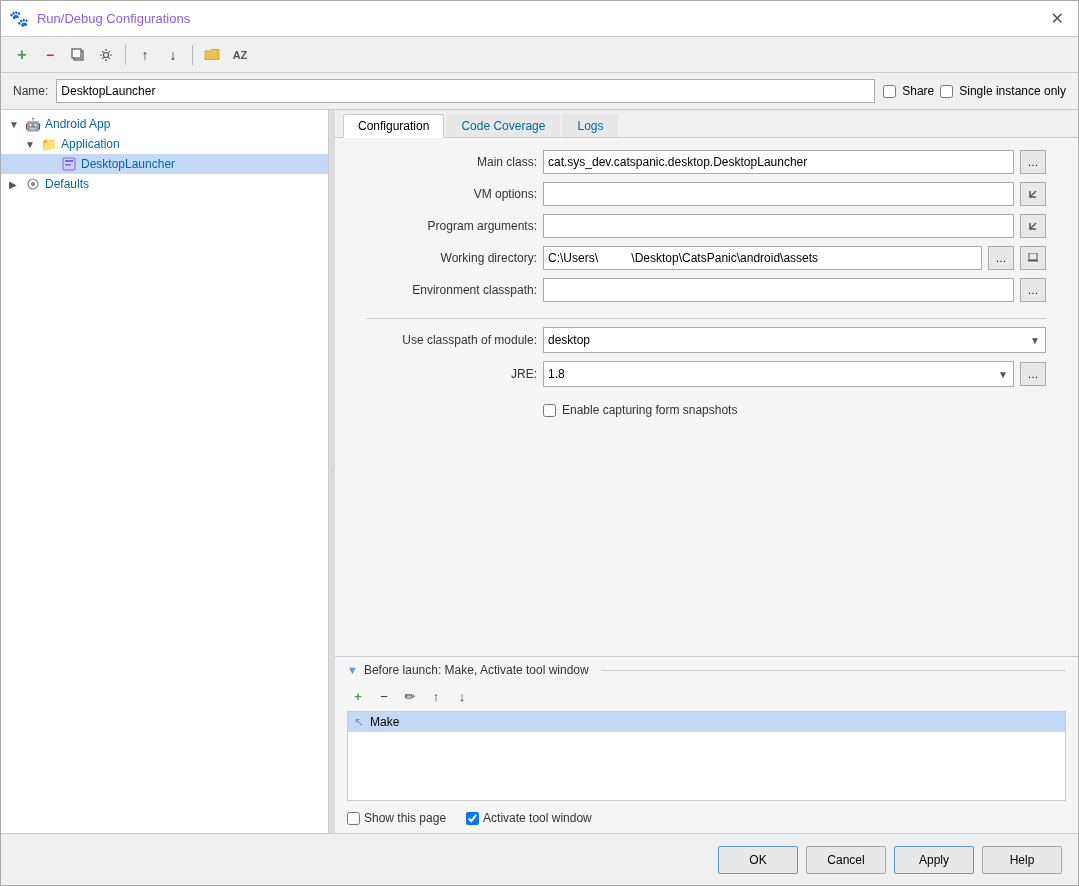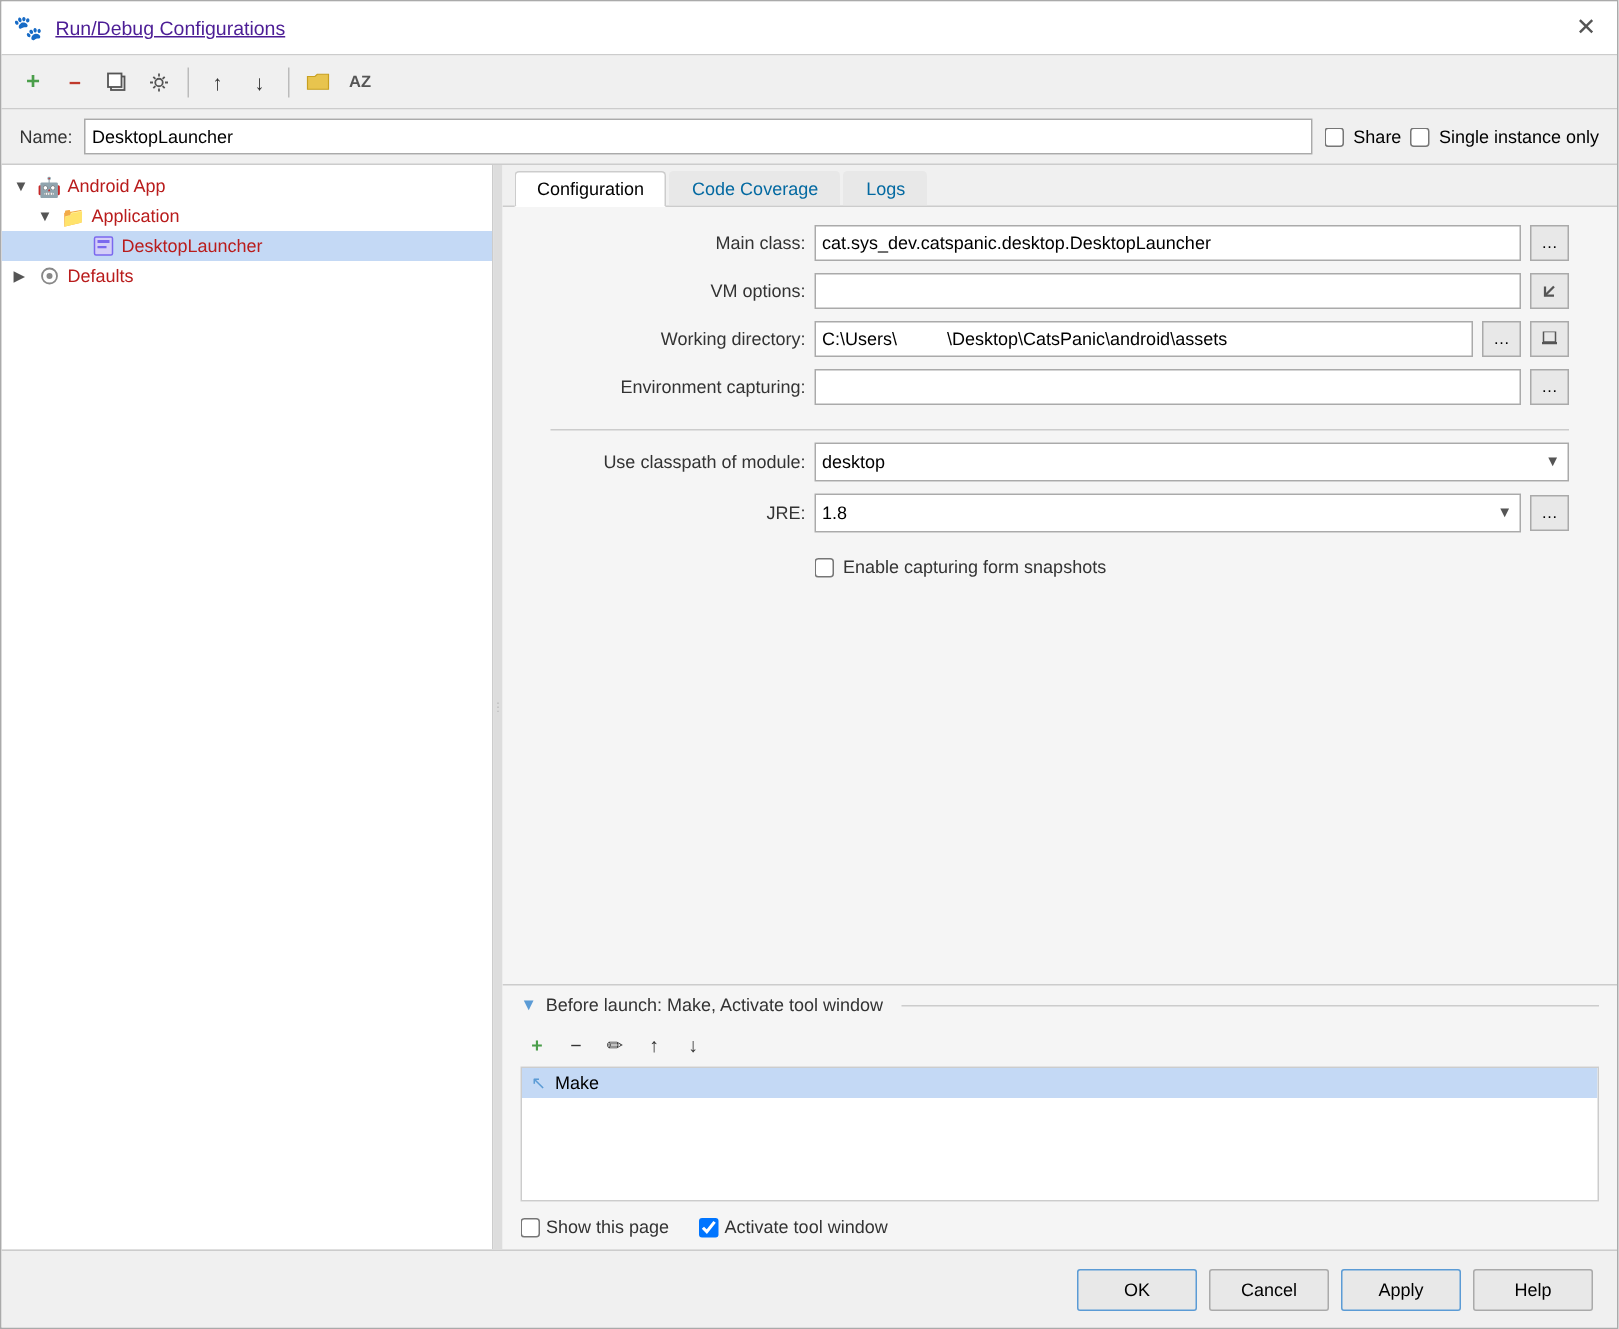--- a/index.html
+++ b/index.html
@@ -29,22 +29,21 @@
       height: 36px;
       display: flex;
       align-items: center;
       padding: 0 8px;
       gap: 8px;
       flex-shrink: 0;
     }
     .title-bar-text {
       flex: 1;
       font-size: 13px;
-      color: #4c1d95;
-      text-decoration: underline;
+      color: #8b5cf6;
     }
     .title-bar-close {
       cursor: pointer;
       font-size: 16px;
       color: #555;
       padding: 2px 6px;
       line-height: 1;
     }
 
     .toolbar {
@@ -129,21 +128,21 @@
     }
     .tree-icon {
       width: 16px;
       height: 16px;
       flex-shrink: 0;
       display: flex;
       align-items: center;
       justify-content: center;
       font-size: 13px;
     }
-    .tree-label { font-size: 12px; color: #b91c1c; }
+    .tree-label { font-size: 12px; color: #0369a1; }
 
     
     .icon-android { color: #3ddb84; font-size: 13px; }
 
     
     .right-panel {
       flex: 1;
       display: flex;
       flex-direction: column;
       overflow: hidden;
@@ -486,35 +485,45 @@
           <span class="form-label">VM options:</span>
           <input type="text" class="form-input" style="">
           <button class="form-btn-expand">
             <svg width="12" height="12" viewBox="0 0 12 12">
               <polyline points="3,3 3,9 9,9" fill="none" stroke="#555" stroke-width="1.5"></polyline>
               <line x1="3" y1="9" x2="9" y2="3" stroke="#555" stroke-width="1.5"></line>
             </svg>
           </button>
         </div>
 
+        <div class="form-row">
+          <span class="form-label">Program arguments:</span>
+          <input type="text" class="form-input" style="">
+          <button class="form-btn-expand">
+            <svg width="12" height="12" viewBox="0 0 12 12">
+              <polyline points="3,3 3,9 9,9" fill="none" stroke="#555" stroke-width="1.5"></polyline>
+              <line x1="3" y1="9" x2="9" y2="3" stroke="#555" stroke-width="1.5"></line>
+            </svg>
+          </button>
+        </div>
 
         <div class="form-row">
           <span class="form-label">Working directory:</span>
           <input type="text" class="form-input" value="C:\Users\          \Desktop\CatsPanic\android\assets" style="">
           <button class="form-btn">…</button>
           <button class="form-btn">
             <svg width="10" height="10" viewBox="0 0 10 10">
               <rect x="0" y="7" width="10" height="1.5" fill="#555"></rect>
               <rect x="1" y="0" width="8" height="7" fill="none" stroke="#555" stroke-width="1"></rect>
             </svg>
           </button>
         </div>
 
         <div class="form-row">
-          <span class="form-label">Environment capturing:</span>
+          <span class="form-label">Environment classpath:</span>
           <input type="text" class="form-input" style="">
           <button class="form-btn">…</button>
         </div>
 
         <div class="divider"></div>
 
         <div class="form-row">
           <span class="form-label">Use classpath of module:</span>
           <div class="select-wrapper">
             <select class="form-select">

